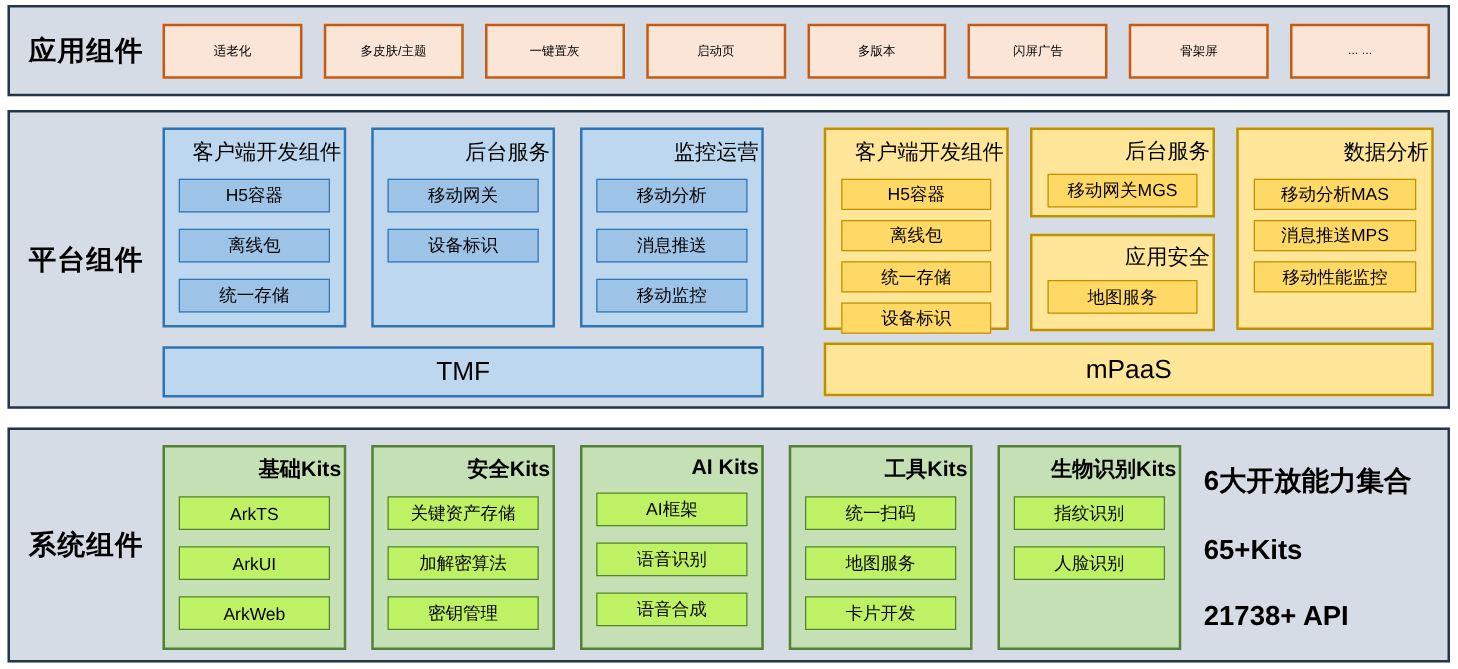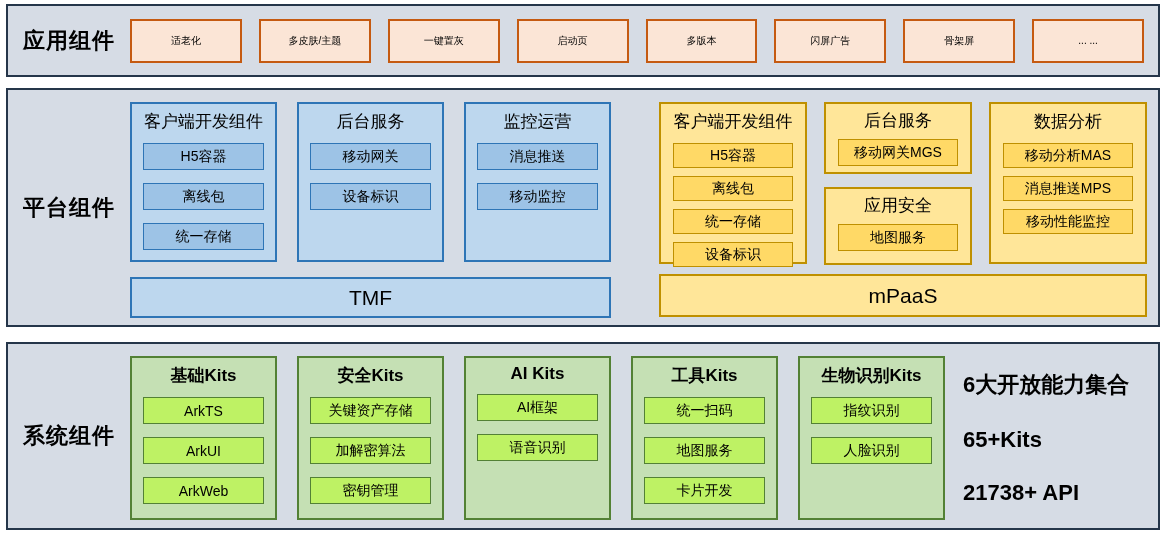--- a/index.html
+++ b/index.html
@@ -23,21 +23,21 @@
 
   
   .platform-content { flex:1; display:flex; align-items:flex-start; padding-top:12px; }
   .cluster { display:flex; flex-direction:column; }
   #tmf-cluster   { width:481px; margin-right:48px; }
   #mpaas-cluster { width:488px; }
   .cluster-groups { display:flex; gap:20px; }
   #mpaas-cluster .cluster-groups { gap:17px; }
 
   .group { box-sizing:border-box; width:147px; }
-  .group-title { text-align:center; font-size:17px; padding:6px 2px 10px; white-space:nowrap; }
+  .group-title { text-align:right; font-size:17px; padding:6px 2px 10px; white-space:nowrap; }
   .group-items { display:flex; flex-direction:column; gap:13px; align-items:center; }
   .item { width:84%; height:27px; box-sizing:border-box; display:flex; align-items:center;
           justify-content:center; font-size:14px; white-space:nowrap; }
 
   .theme-blue .group  { background:#BDD7EE; border:2px solid #2E75B6; height:160px; }
   .theme-blue .item   { background:#9DC3E6; border:1.5px solid #2E75B6; }
   .theme-blue .bar    { background:#BDD7EE; border:2px solid #2E75B6; margin-top:15px; height:41px; }
 
   .theme-yellow .group { background:#FFE699; border:2px solid #BF9000; }
   .theme-yellow .item  { background:#FFD966; border:1.5px solid #BF9000; }
@@ -100,20 +100,21 @@
             <div class="group">
               <div class="group-title">后台服务</div>
               <div class="group-items">
                 <div class="item">移动网关</div>
                 <div class="item">设备标识</div>
               </div>
             </div>
             <div class="group">
               <div class="group-title">监控运营</div>
               <div class="group-items">
+                <div class="item">移动分析</div>
                 <div class="item">消息推送</div>
                 <div class="item">移动监控</div>
               </div>
             </div>
           </div>
         <div class="bar">TMF</div>
       </div>
       <div class="cluster theme-yellow" id="mpaas-cluster">
         <div class="cluster-groups">
           <div class="mpaas-col" id="mpaas-col1">
@@ -175,20 +176,21 @@
               <div class="item">关键资产存储</div>
               <div class="item">加解密算法</div>
               <div class="item">密钥管理</div>
             </div>
           </div>
           <div class="group">
             <div class="group-title">AI Kits</div>
             <div class="group-items">
               <div class="item">AI框架</div>
               <div class="item">语音识别</div>
+              <div class="item">语音合成</div>
             </div>
           </div>
           <div class="group">
             <div class="group-title">工具Kits</div>
             <div class="group-items">
               <div class="item">统一扫码</div>
               <div class="item">地图服务</div>
               <div class="item">卡片开发</div>
             </div>
           </div>

